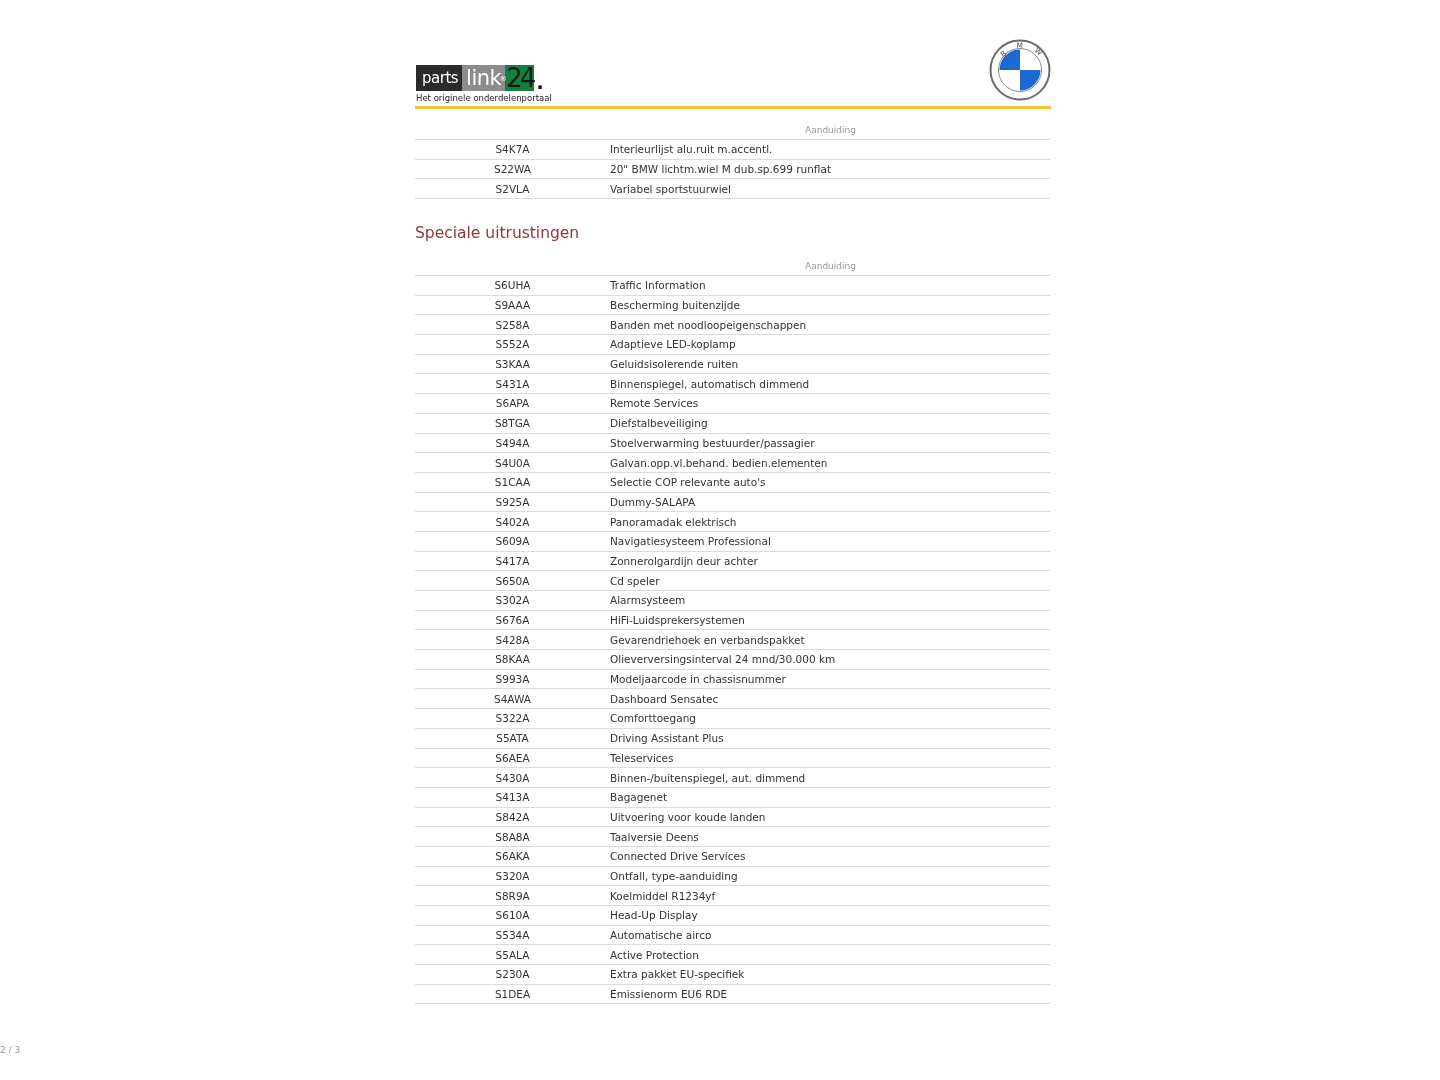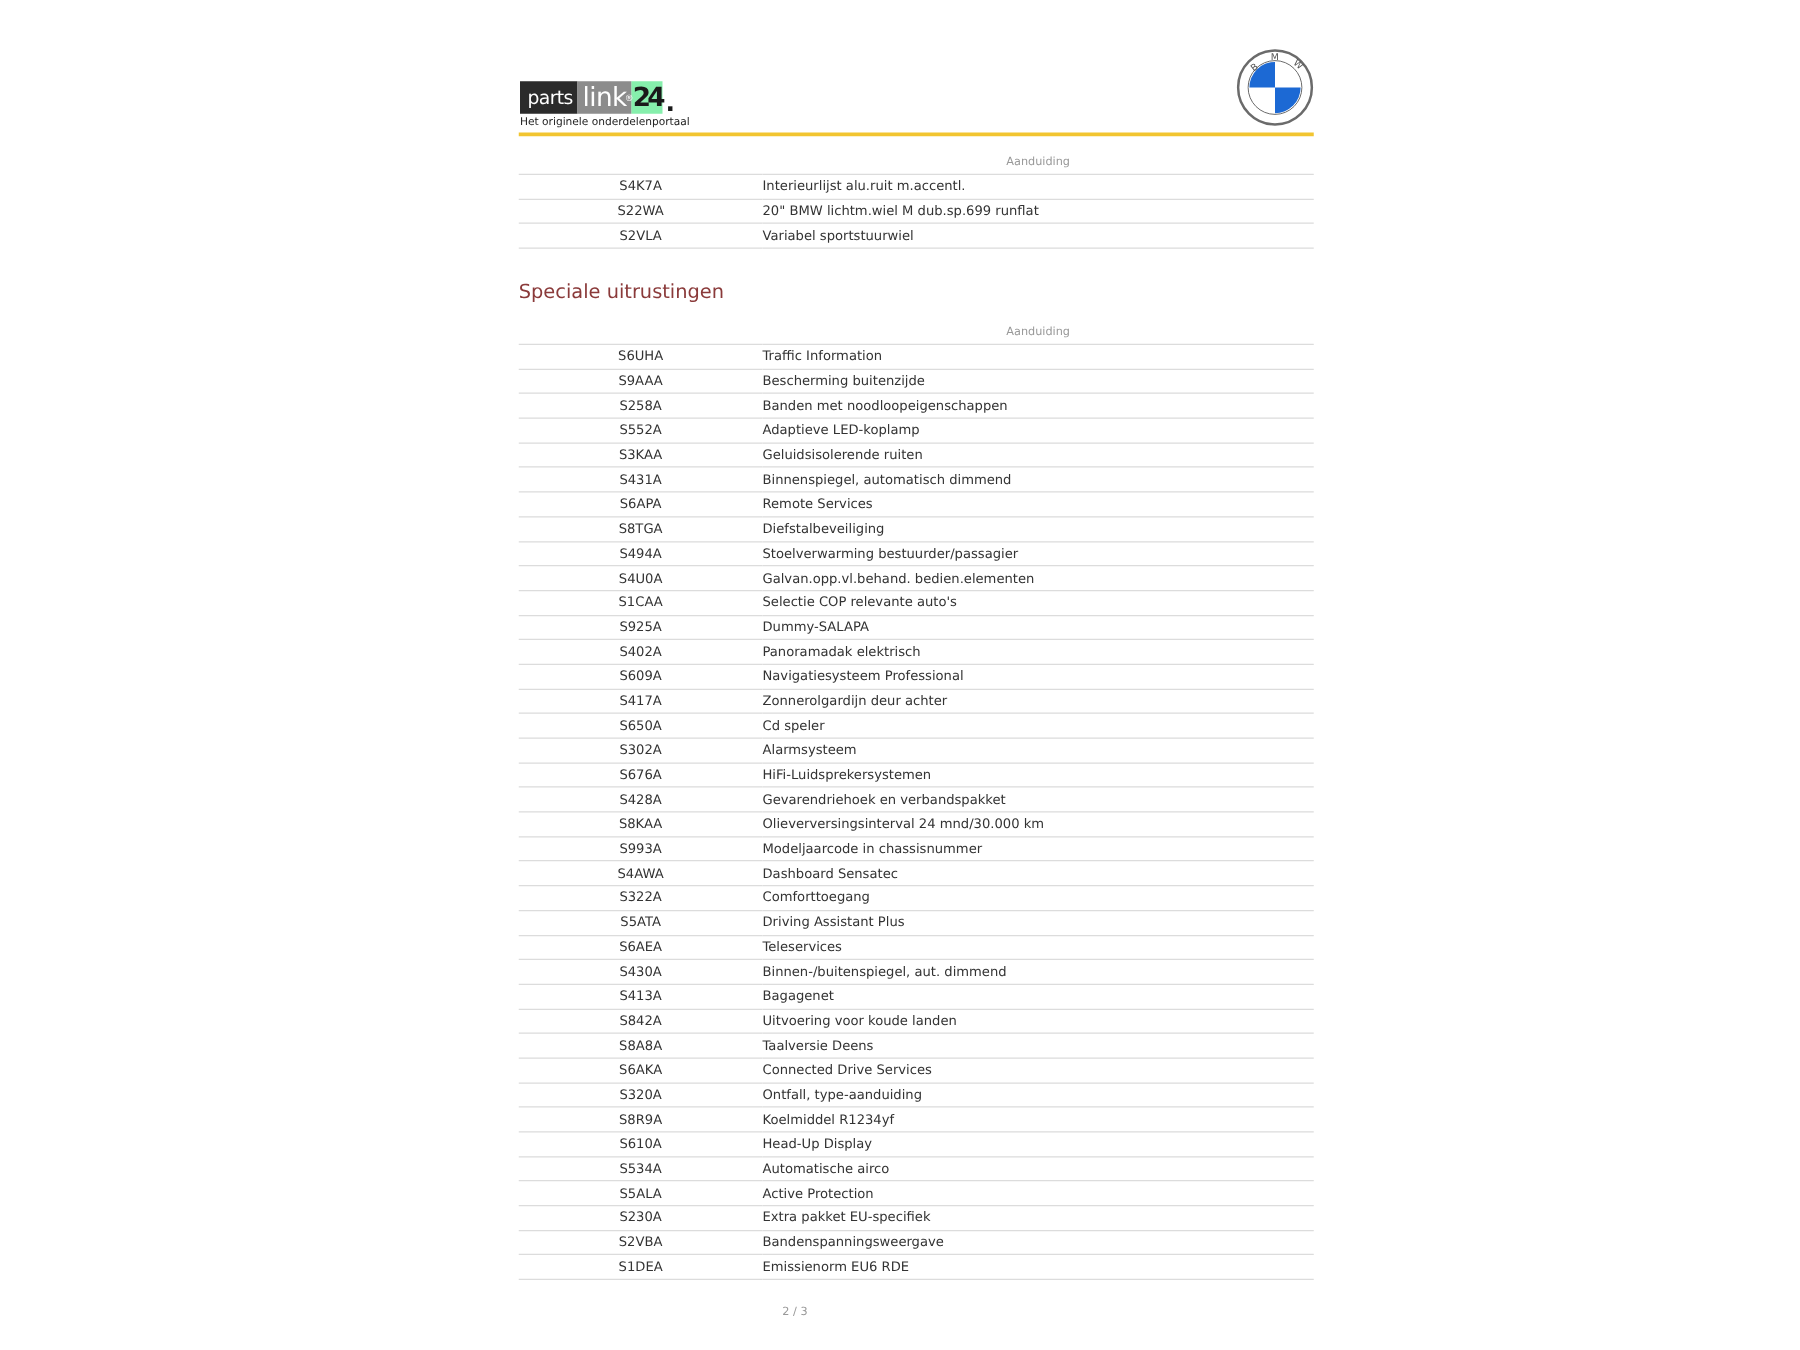--- a/index.html
+++ b/index.html
@@ -4,34 +4,34 @@
 <style>
   html, body { margin:0; padding:0; background:#ffffff; }
   body { width:1440px; height:1080px; position:relative; overflow:hidden;
          font-family:"DejaVu Sans", "Liberation Sans", sans-serif; color:#333; }
   .page { position:absolute; left:415px; top:0; width:636px; }
   .header { position:absolute; left:0; top:38px; width:636px; height:72px; }
   .logo { position:absolute; left:1px; top:27px; height:26px; display:flex; align-items:stretch; }
   .logo .parts { background:#2b2b2b; color:#fff; font-size:15px; line-height:26px; padding:0 4px 0 6px; letter-spacing:-0.5px; }
   .logo .link { background:#8c8c8c; color:#fff; font-size:21px; line-height:26px; padding:0 4px; letter-spacing:-0.5px; position:relative; }
   .logo .link sup { font-size:7px; position:absolute; top:1px; right:-1px; }
-  .logo .num { background:#86efac; color:#1a1a1a; font-size:21px; font-weight:bold; line-height:26px; padding:0 1px; letter-spacing:-3px; }
+  .logo .num { background:#15803d; color:#1a1a1a; font-size:26px; font-weight:normal; line-height:26px; padding:0 1px; letter-spacing:-3px; }
   .logo .dot { color:#1a1a1a; font-weight:bold; font-size:20px; line-height:34px; margin-left:2px; }
   .tagline { position:absolute; left:1px; top:55px; font-size:8.5px; color:#222; }
   .bmw { position:absolute; right:0; top:1px; width:62px; height:62px; }
   .yellow-rule { position:absolute; left:0; top:106px; width:636px; height:3px; background:#f2c530; }
   table { width:636px; border-collapse:collapse; font-size:10.5px; }
   td, th { padding:0; height:18.7px; vertical-align:middle; text-align:left; font-weight:normal; }
   td.code { width:195px;text-align:center; }
   tr.row td { border-bottom:1px solid #dcdcdc; }
   th.colhdr { font-size:9px; color:#999; border-bottom:1px solid #dcdcdc; height:18px;text-align:center; }
   .t1 { position:absolute; left:0; top:121px; }
   .section-title { position:absolute; left:0; top:224px; font-size:15.5px; color:#8a3a3a; }
   .t2 { position:absolute; left:0; top:257px; }
-  .pagenum { position:absolute; left:0; width:1272px; top:1045px; text-align:center; font-size:9px; color:#999; }
+  .pagenum { position:absolute; left:0; width:1272px; top:1045px; font-size:9px; color:#999; }
 </style>
 </head>
 <body>
 
 <div class="page">
   <div class="header">
     <div class="logo">
       <span class="parts">parts</span>
       <span class="link"><span>link</span><sup>®</sup></span>
       <span class="num">24</span>
@@ -221,24 +221,20 @@
         </tr>
         <tr class="row">
           <td class="code">S5ALA</td>
           <td>Active Protection</td>
         </tr>
         <tr class="row">
           <td class="code">S230A</td>
           <td>Extra pakket EU-specifiek</td>
         </tr>
         <tr class="row">
-          <td class="code">S2VBA</td>
-          <td>Bandenspanningsweergave</td>
-        </tr>
-        <tr class="row">
           <td class="code">S1DEA</td>
           <td>Emissienorm EU6 RDE</td>
         </tr>
       </tbody>
   </table>
 </div>
 
 <div class="pagenum">2 / 3</div>
 
 </body></html>

